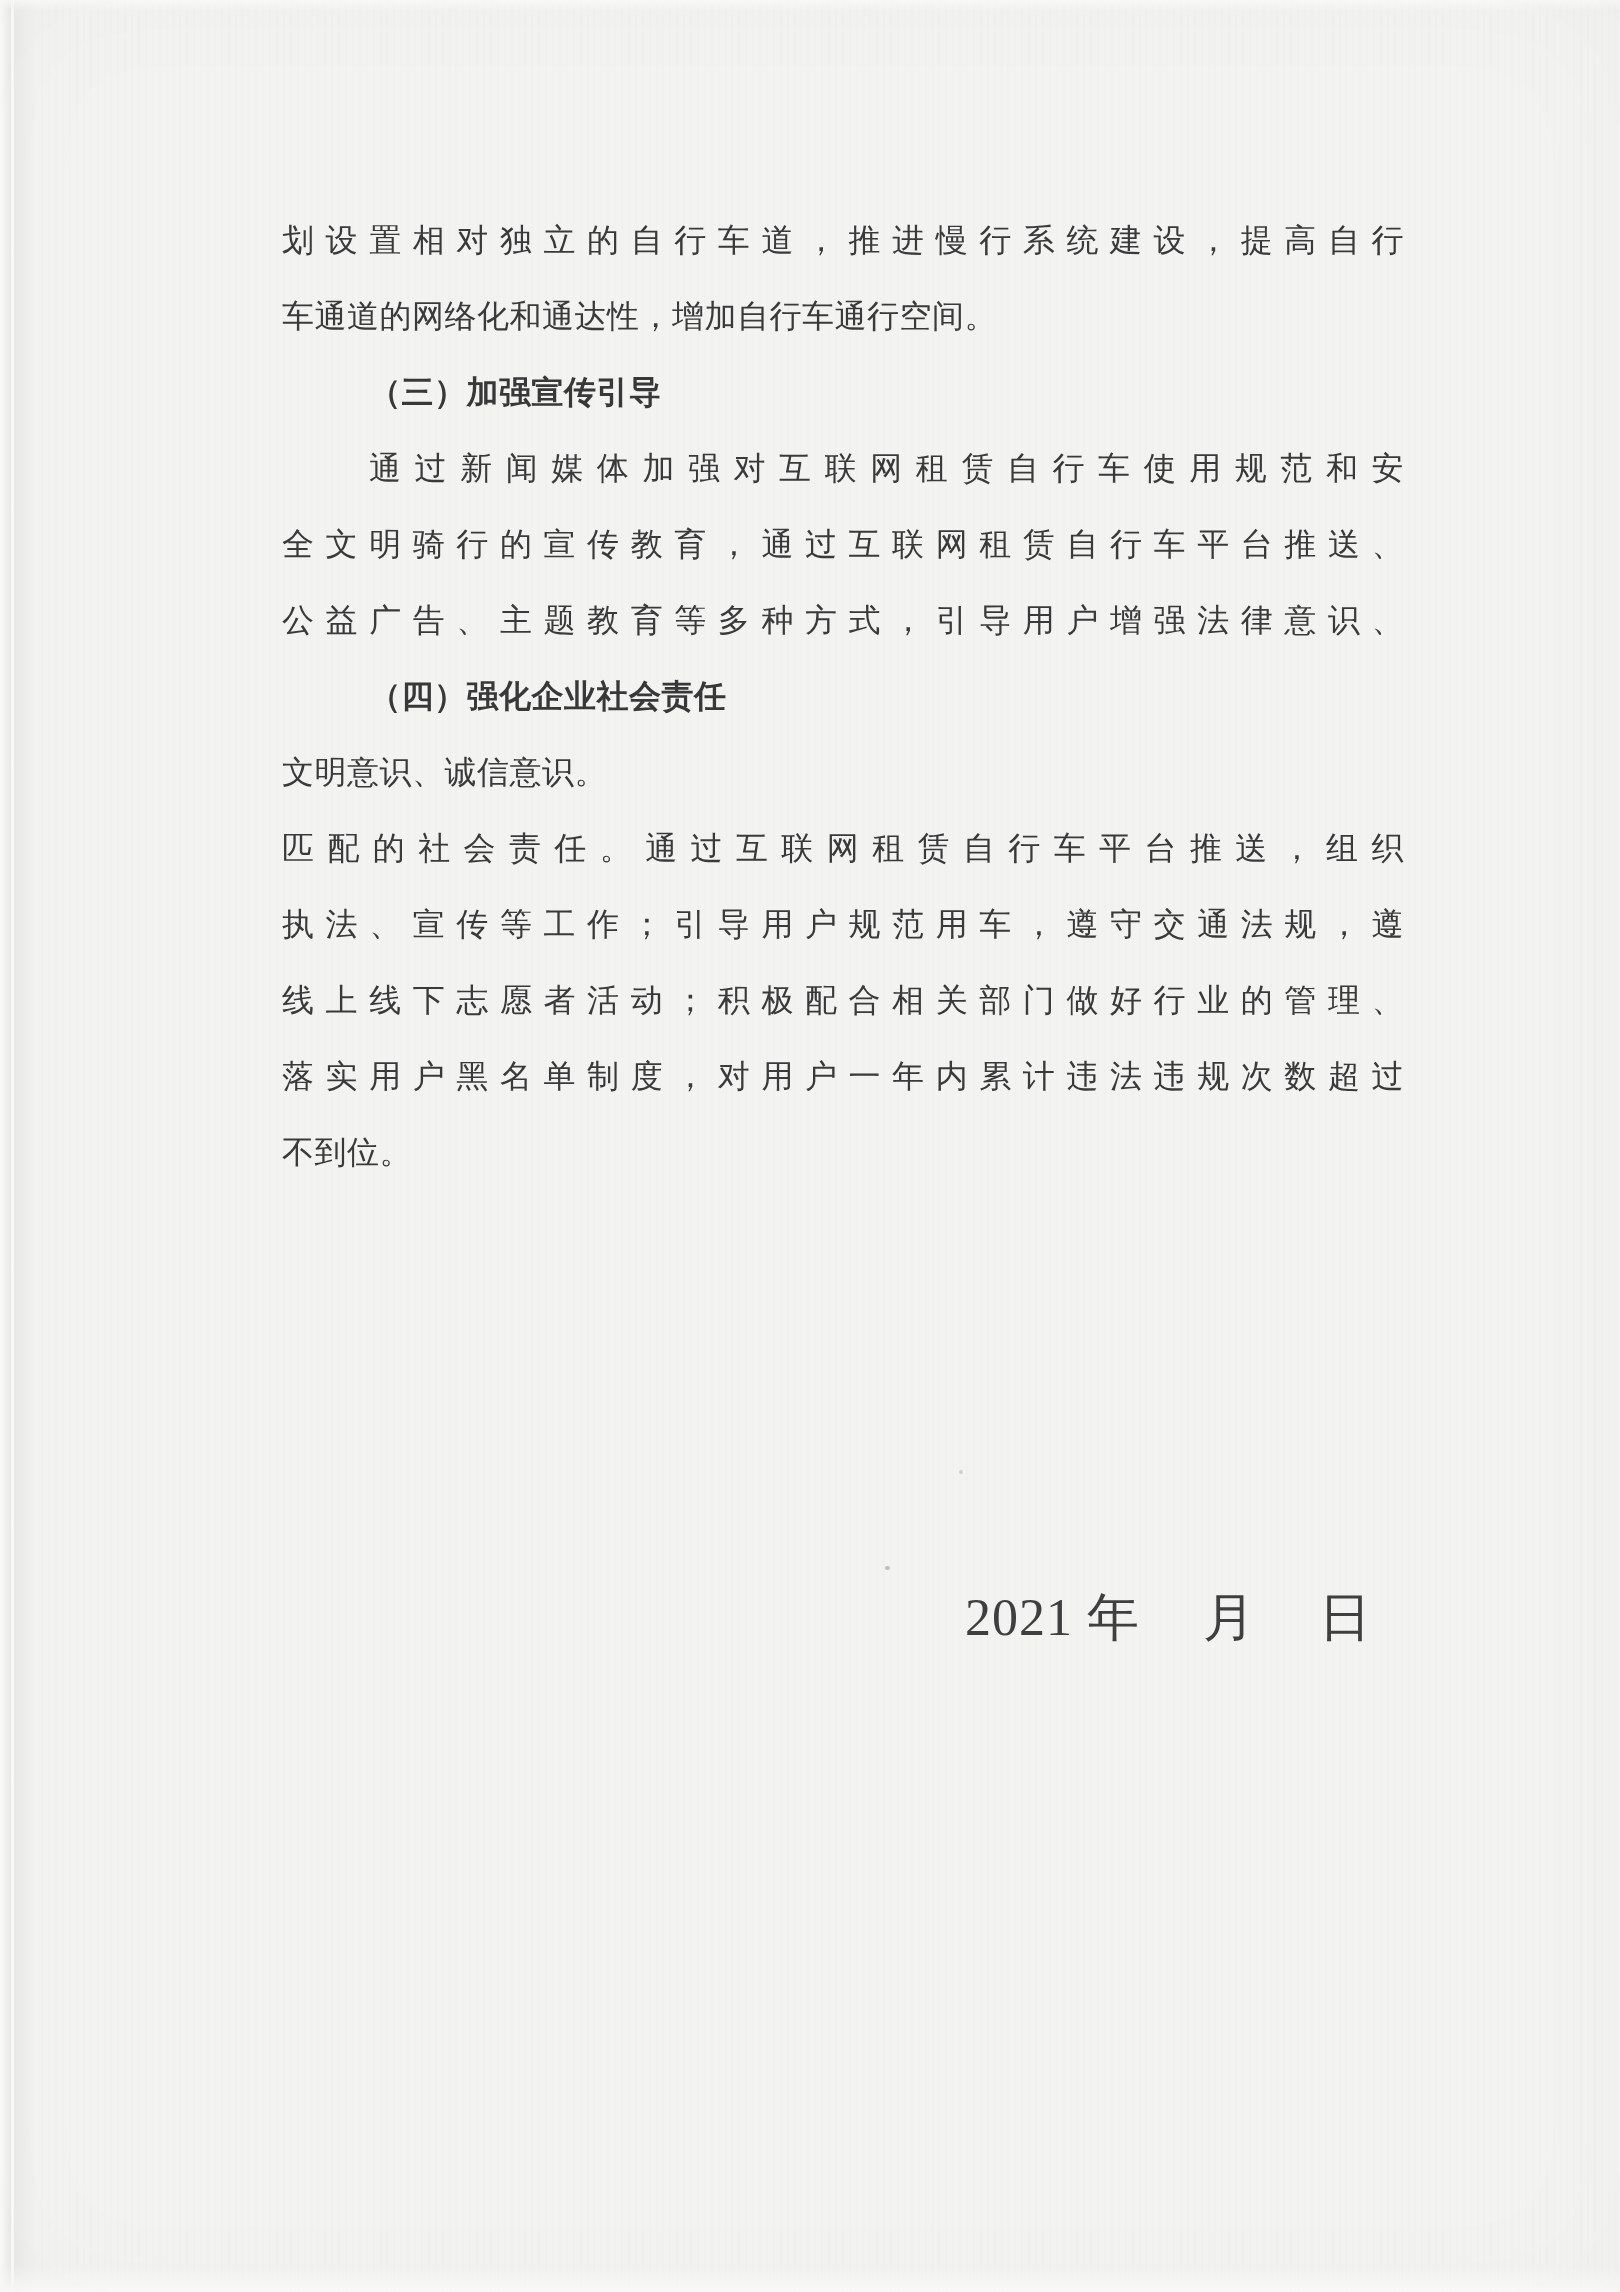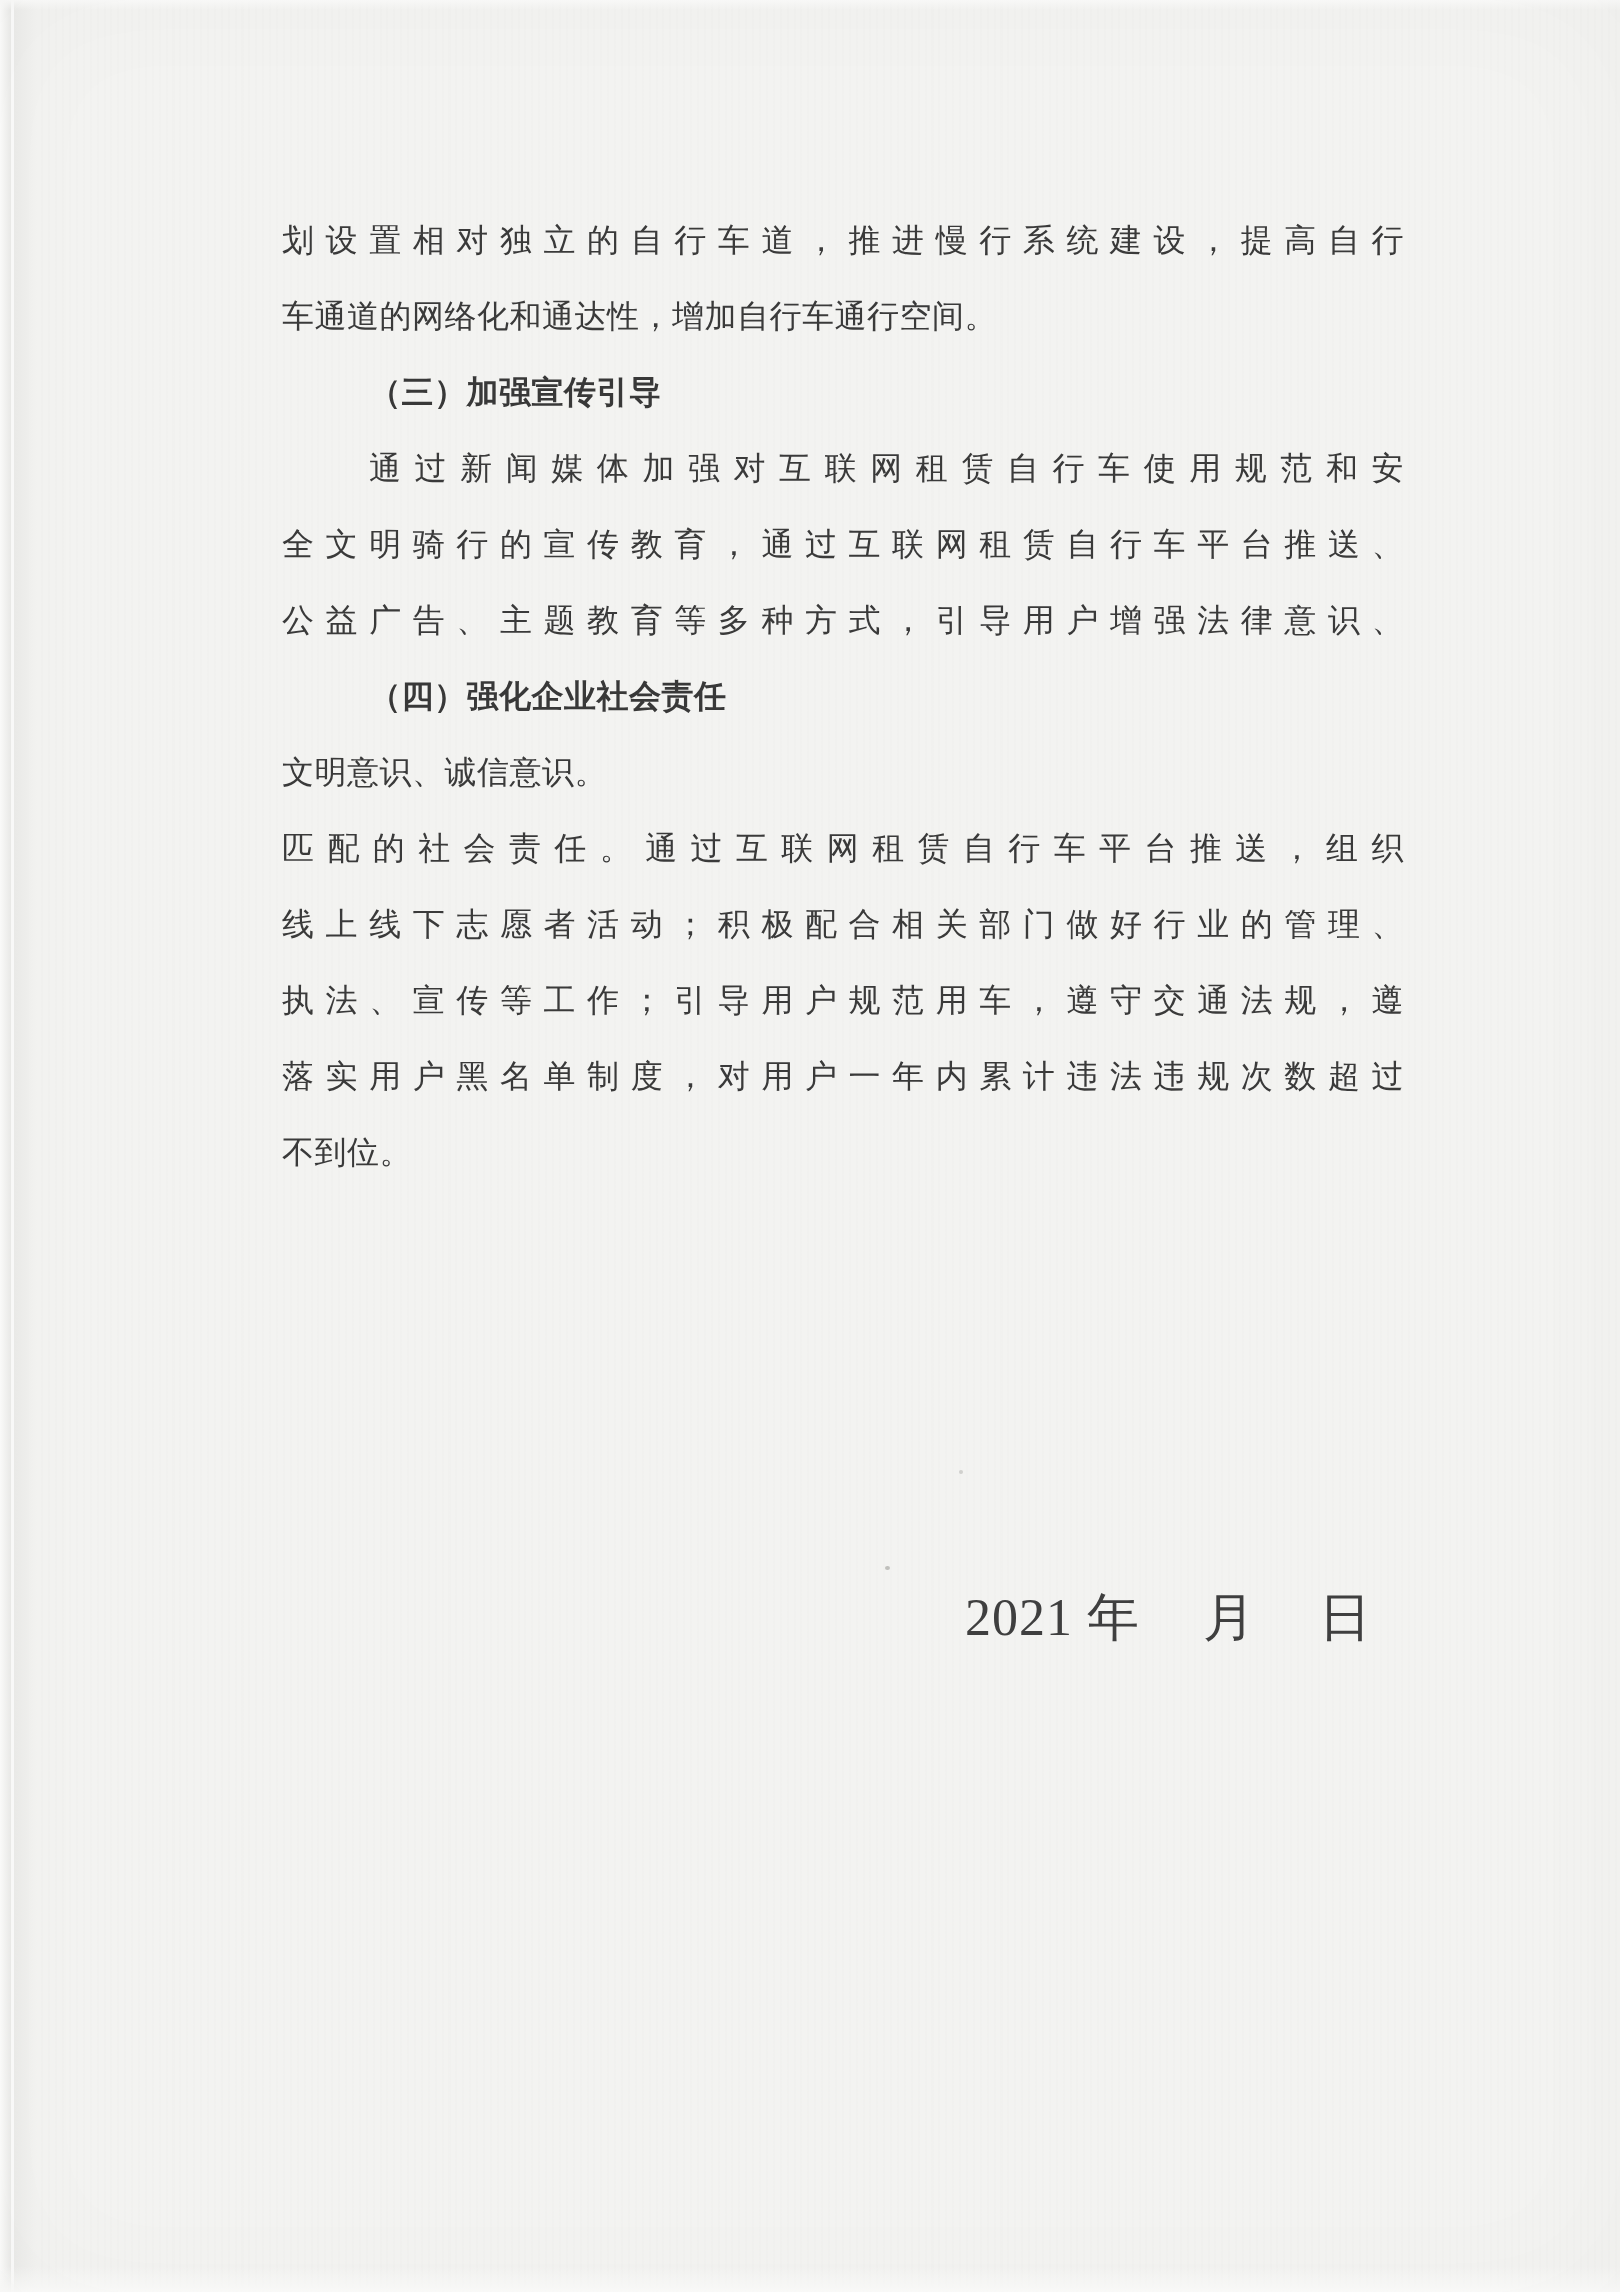--- a/index.html
+++ b/index.html
@@ -137,22 +137,22 @@
   <div class="text-block">
     <div class="line cont">划设置相对独立的自行车道，推进慢行系统建设，提高自行</div>
     <div class="line end">车通道的网络化和通达性，增加自行车通行空间。</div>
     <div class="line heading">（三）加强宣传引导</div>
     <div class="line first">通过新闻媒体加强对互联网租赁自行车使用规范和安</div>
     <div class="line cont">全文明骑行的宣传教育，通过互联网租赁自行车平台推送、</div>
     <div class="line cont">公益广告、主题教育等多种方式，引导用户增强法律意识、</div>
     <div class="line heading">（四）强化企业社会责任</div>
     <div class="line end">文明意识、诚信意识。</div>
     <div class="line cont">匹配的社会责任。通过互联网租赁自行车平台推送，组织</div>
+    <div class="line cont">执法、宣传等工作；引导用户规范用车，遵守交通法规，遵</div>
     <div class="line cont">线上线下志愿者活动；积极配合相关部门做好行业的管理、</div>
-    <div class="line cont">执法、宣传等工作；引导用户规范用车，遵守交通法规，遵</div>
     <div class="line cont">落实用户黑名单制度，对用户一年内累计违法违规次数超过</div>
     <div class="line end">不到位。</div>
   </div>
 
   <div class="date-line">
     <span>2021 年</span>
     <span>月</span>
     <span>日</span>
   </div>
 

